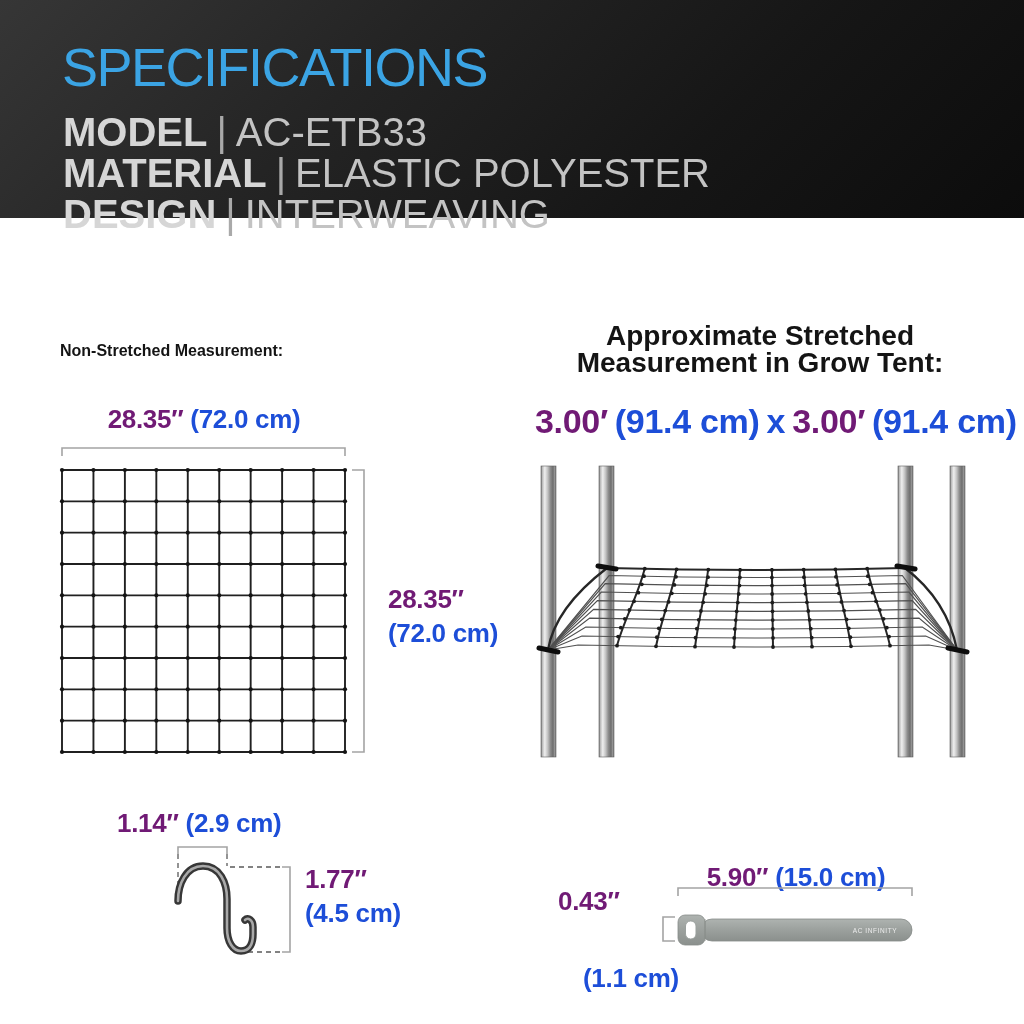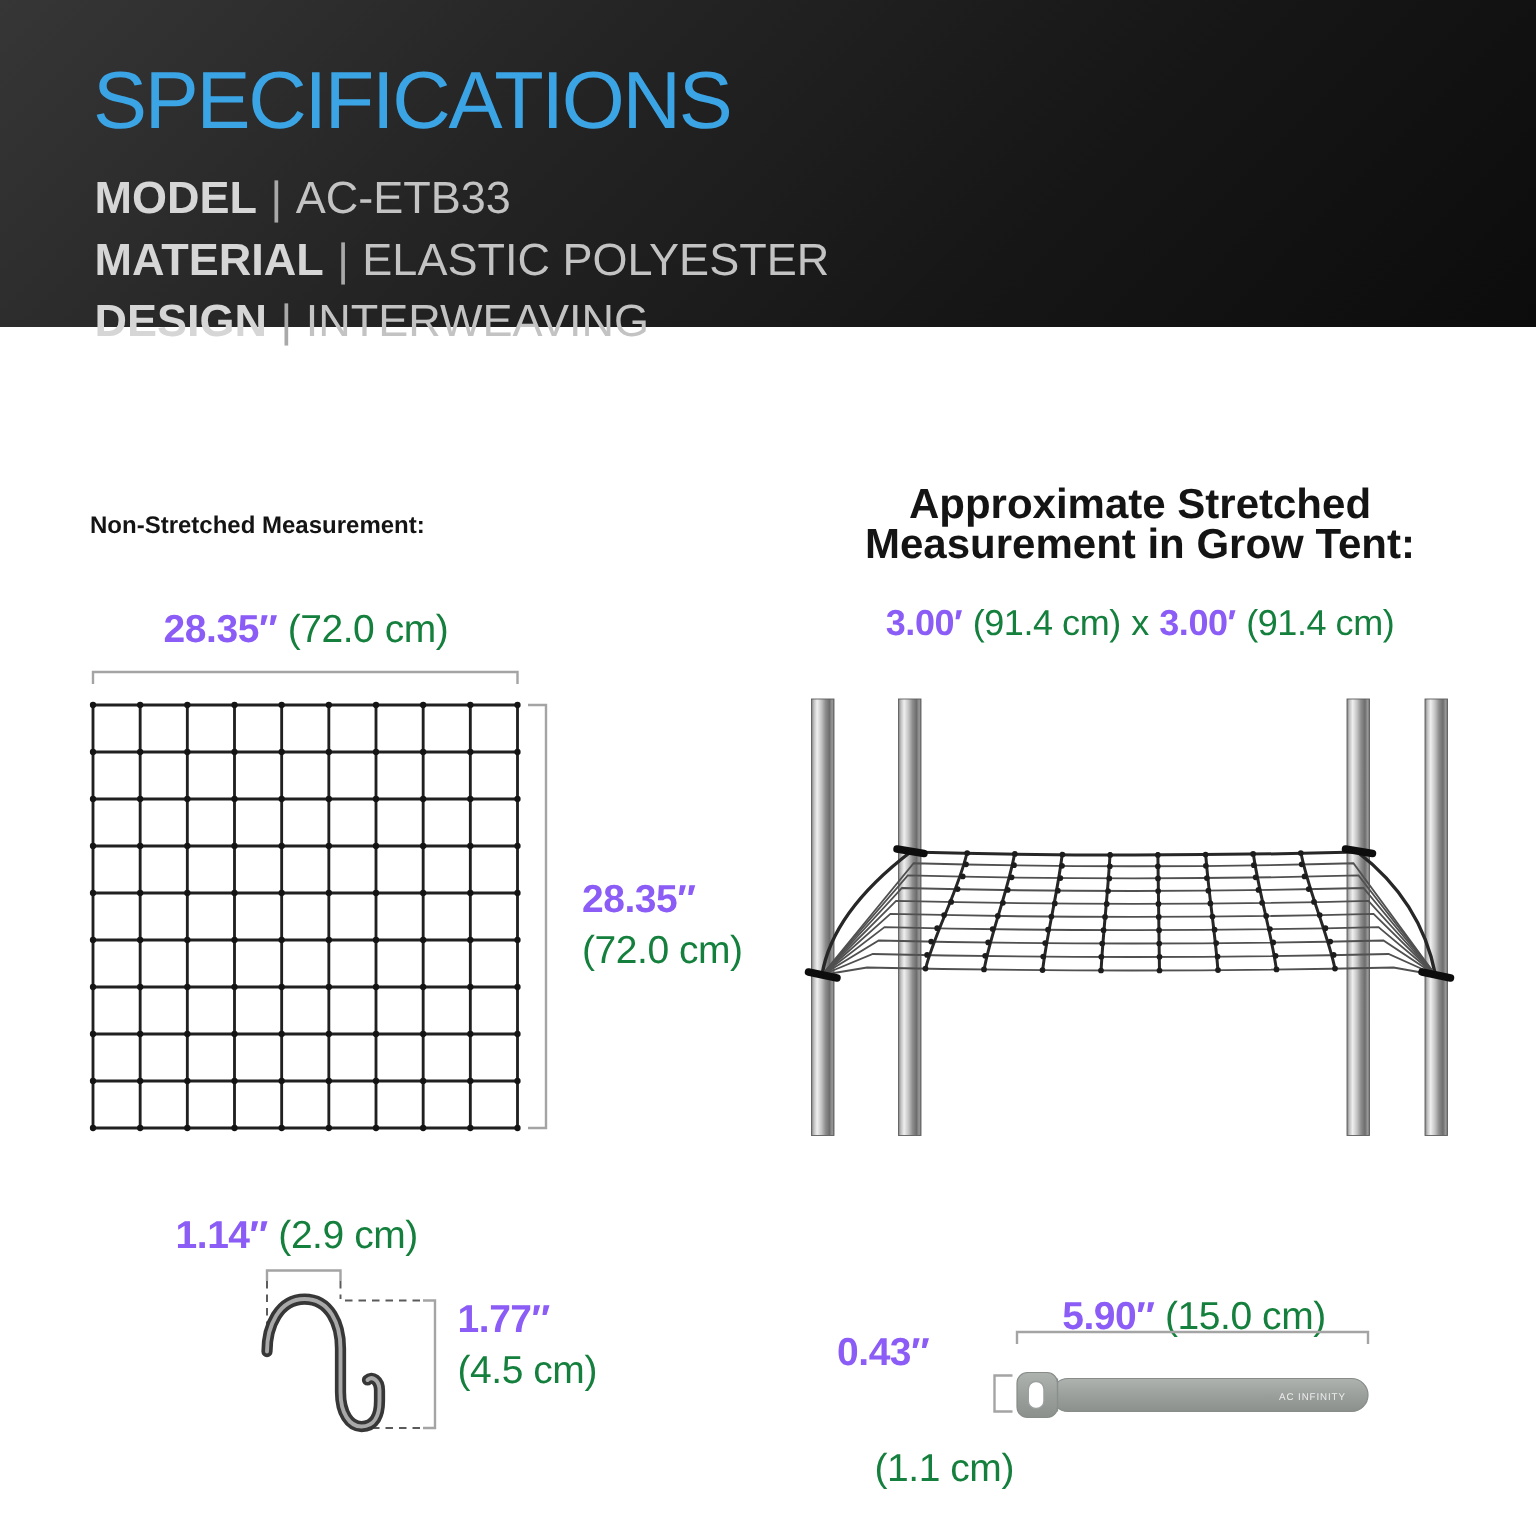--- a/index.html
+++ b/index.html
@@ -3,31 +3,31 @@
 <meta charset="utf-8">
 <style>
   html,body{margin:0;padding:0;background:#ffffff;}
   .canvas{position:relative;width:1024px;height:1024px;background:#ffffff;overflow:hidden;
           font-family:"Liberation Sans",sans-serif;}
   
   .hdr{position:absolute;left:0;top:0;width:1024px;height:218px;
        background:linear-gradient(135deg,#363636 0%,#242424 35%,#161616 68%,#0c0c0c 100%);}
   .hdr-title{position:absolute;left:62px;top:36px;font-size:54px;font-weight:300;
              letter-spacing:-1.5px;white-space:nowrap;}
-  .spec-col{position:absolute;top:112px;font-size:30px;line-height:41px;white-space:nowrap;}
+  .spec-col{position:absolute;top:112px;font-size:40px;line-height:41px;white-space:nowrap;}
   .spec-left{left:63px;}
   .spec-right{left:674px;}
   .spec-label{font-weight:700;color:#d6d6d6;}
   .spec-sep{font-weight:300;color:#a9a9a9;margin:0 9px;}
   .spec-value{font-weight:400;color:#c3c3c3;}
   
   .diag-title{position:absolute;font-size:16px;font-weight:700;color:#141414;white-space:nowrap;}
   .dim{position:absolute;font-size:26px;letter-spacing:-0.3px;white-space:nowrap;}
-  .dim-bold{font-weight:700;color:#8b5cf6;}
-  .dim-reg{font-weight:400;color:#15803d;}
+  .dim-bold{font-weight:700;color:#701a75;}
+  .dim-reg{font-weight:700;color:#1d4ed8;}
   .center{text-align:center;}
   .gap-r{margin-right:7px;}
   
   svg{position:absolute;display:block;}
   .bracket{fill:none;stroke:#a4a4a4;stroke-width:1.6;}
   .gridline{stroke:#202020;stroke-width:1.9;}
   .knot{fill:#141414;}
   .knot2{fill:#1c1c1c;}
   .hstrand{fill:none;stroke:#505050;stroke-width:1.2;}
   .vstrand{fill:none;stroke:#272727;stroke-width:2;}
@@ -188,21 +188,21 @@
   <div class="dim" style="left:388px;top:582px;line-height:34px;">
     <div class="dim-bold">28.35″</div>
     <div class="dim-reg">(72.0 cm)</div>
   </div>
 
   <div class="diag-title center" style="left:535px;top:322px;width:450px;font-size:28px;line-height:27px;">
     <div>Approximate Stretched</div>
     <div>Measurement in Grow Tent:</div>
   </div>
 
-  <div class="dim center" style="left:535px;top:402px;width:450px;font-size:24px;">
+  <div class="dim center" style="left:535px;top:402px;width:450px;font-size:34px;">
     <span class="dim-bold gap-r">3.00′</span><span class="dim-reg gap-r">(91.4 cm)</span><span class="dim-reg gap-r">x</span><span class="dim-bold gap-r">3.00′</span><span class="dim-reg">(91.4 cm)</span>
   </div>
 
   <svg id="net-svg" viewBox="0 0 490 315" style="left:520px;top:455px;width:490px;height:315px;">
       <defs>
         <linearGradient id="poleG" x1="0" y1="0" x2="1" y2="0">
           <stop offset="0%" stop-color="#7d7d7d"></stop>
           <stop offset="10%" stop-color="#bdbdbd"></stop>
           <stop offset="25%" stop-color="#efefef"></stop>
           <stop offset="45%" stop-color="#c2c2c2"></stop>

